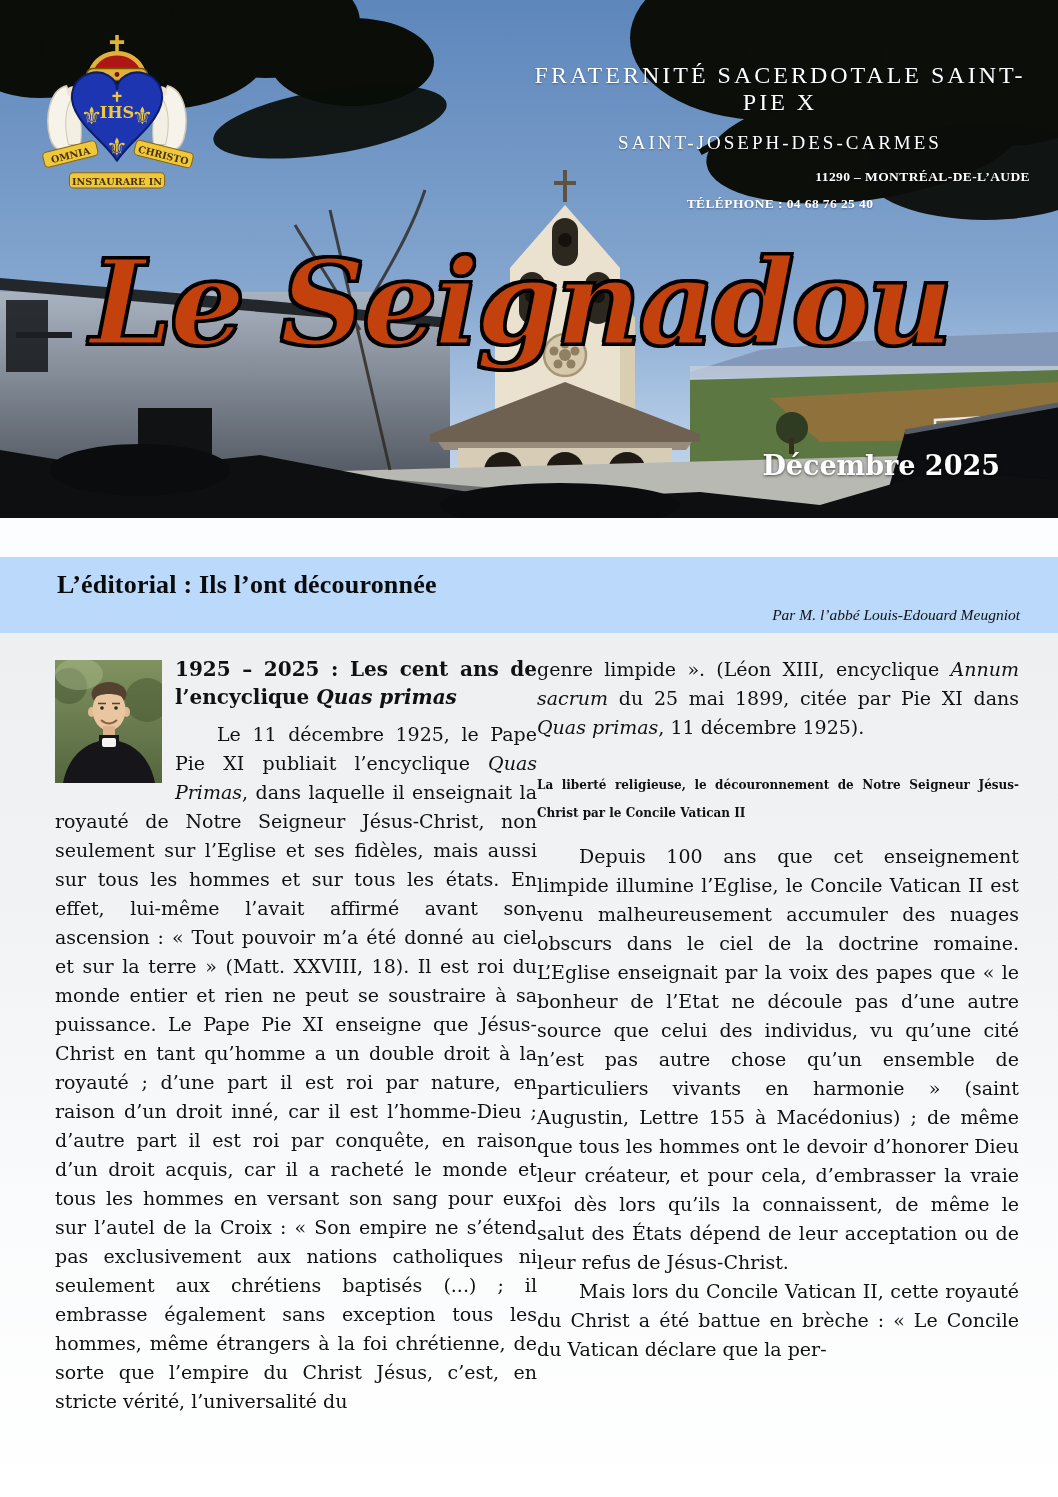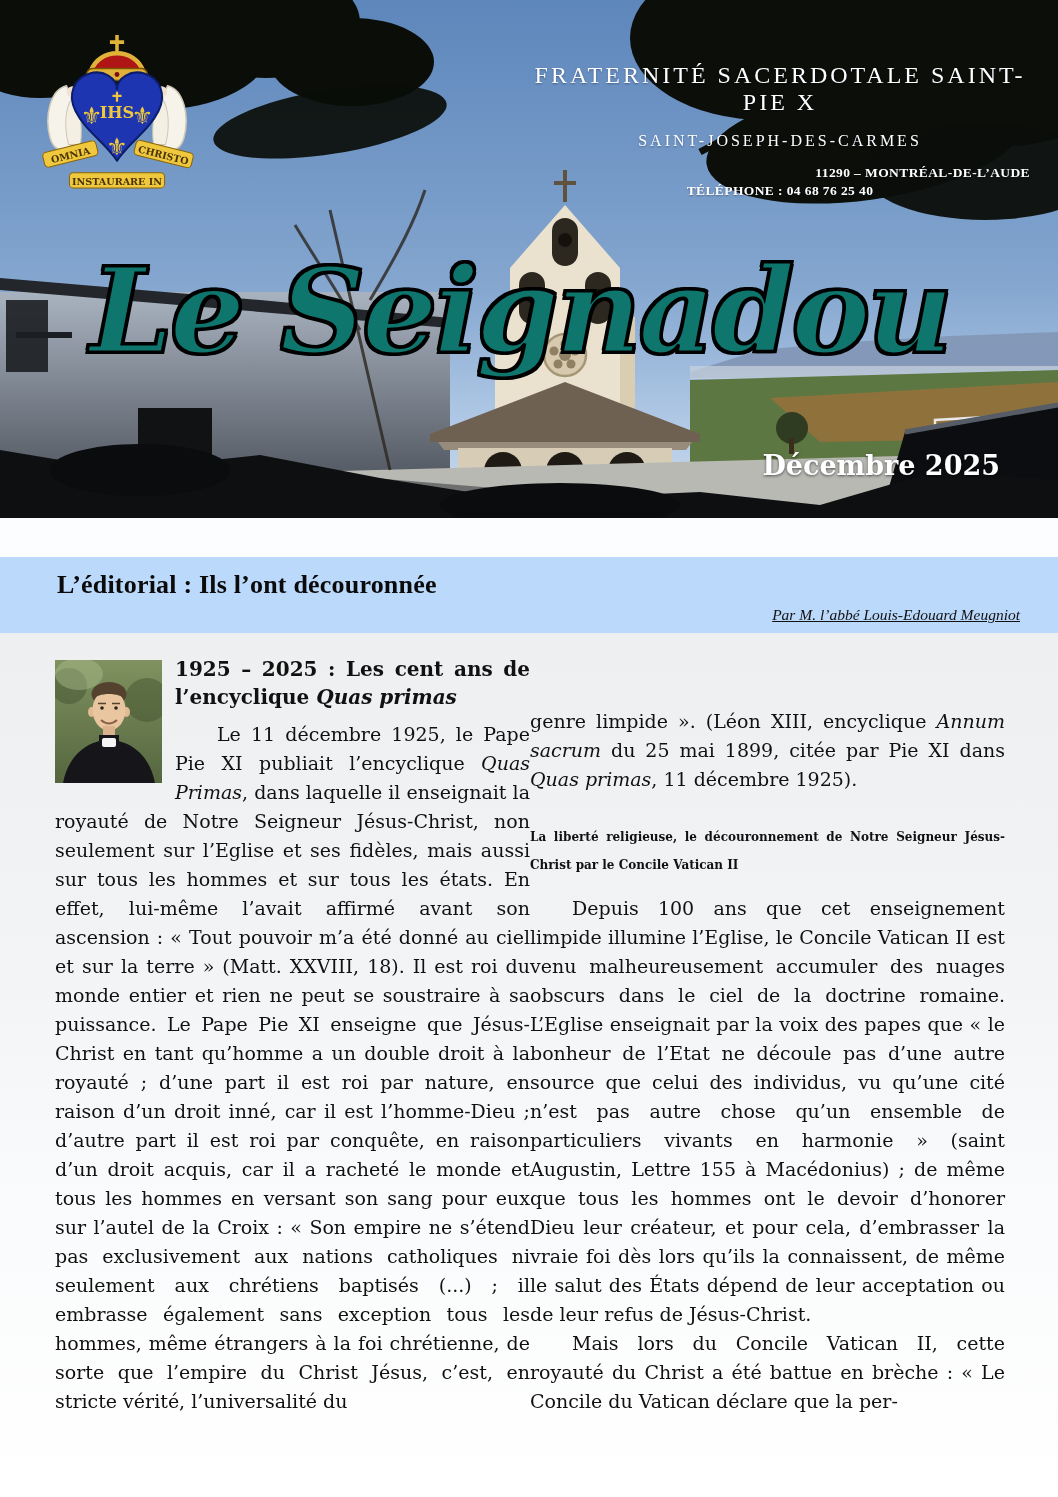--- a/index.html
+++ b/index.html
@@ -5,43 +5,43 @@
   html,body{margin:0;padding:0;background:#888;}
   .page{position:relative;width:1058px;height:1497px;margin:0 auto;background:#fff;overflow:hidden;
         font-family:"DejaVu Serif",serif;}
   
   .hero{position:relative;width:1058px;height:518px;overflow:hidden;}
   .hero-bg{position:absolute;left:0;top:0;width:1058px;height:518px;display:block;}
   .crest{position:absolute;left:36px;top:30px;width:162px;height:166px;}
   .org{position:absolute;top:62px;right:28px;width:500px;text-align:center;color:#fff;
        font-family:"Liberation Serif",serif;text-shadow:0 1px 2px rgba(0,0,30,.35);}
   .org1{font-size:24px;letter-spacing:3px;}
-  .org2{font-size:16px;letter-spacing:3px;margin-top:16px;}
+  .org2{font-size:19px;letter-spacing:3px;margin-top:16px;}
   .org3{font-size:13.5px;font-weight:bold;letter-spacing:.4px;margin-top:15px;text-align:right;}
-  .org4{font-size:13.5px;font-weight:bold;letter-spacing:.4px;margin-top:2px;}
-  .nl-title{position:absolute;left:70px;top:252px;width:900px;margin:0;text-align:center;
+  .org4{font-size:13.5px;font-weight:bold;letter-spacing:.4px;margin-top:11px;}
+  .nl-title{position:absolute;left:70px;top:244px;width:900px;margin:0;text-align:center;
        font-family:"DejaVu Serif",serif;font-style:italic;font-weight:bold;font-size:118px;line-height:1;
-       color:#0f766e;letter-spacing:-3px;-webkit-text-stroke:3px #000;
+       color:#c2410c;letter-spacing:-3px;-webkit-text-stroke:3px #000;
        text-shadow:0 0 2px #000,2px 2px 0 #000,-2px 2px 0 #000,2px -2px 0 #000,-2px -2px 0 #000;}
   .nl-sub{position:absolute;right:110px;top:368px;width:380px;text-align:right;
        font-family:"DejaVu Serif",serif;font-style:italic;font-weight:bold;font-size:33px;color:#fff;
        -webkit-text-stroke:1px #000;text-shadow:1px 1px 0 #000,-1px 1px 0 #000,1px -1px 0 #000;}
   .issue{position:absolute;right:58px;top:450px;font-size:27px;font-weight:bold;color:#fff;
        font-family:"DejaVu Serif",serif;text-shadow:0 1px 3px rgba(0,0,0,.6);}
   
   .gapband{width:1058px;height:39px;background:#fcfdff;}
   .content{position:relative;width:1058px;height:940px;
        background:linear-gradient(180deg,#ecceee00 0,#eceef0 0,#f2f3f5 40%,#fafbfc 70%,#ffffff 100%);}
   .edit-band{position:relative;width:1058px;height:76px;background:#bbd9fa;}
   .edit-band h2{position:absolute;left:57px;top:13px;margin:0;font-family:"Liberation Serif",serif;
        font-weight:600;font-size:26px;color:#0b0b0c;letter-spacing:.2px;}
   .byline{position:absolute;right:38px;bottom:9px;font-family:"Liberation Serif",serif;
-       font-style:italic;font-size:15.5px;color:#121214;text-decoration:underline;}
+       font-style:italic;font-size:15.5px;color:#121214;}
   
-  .article{display:flex;padding:22px 53px 0 55px;align-items:flex-end;}
+  .article{display:flex;padding:22px 39px 0 55px;}
   .col{flex:1;min-width:0;font-size:19px;line-height:29px;color:#111;text-align:justify;}
   .col p{margin:0;text-indent:42px;}
   .col p.noindent{text-indent:0;}
   .priest{float:left;width:107px;height:123px;margin:5px 13px 3px 0;}
   .col h3{margin:0 0 9px 0;font-size:20px;line-height:28px;font-weight:bold;text-align:justify;}
   .col h3 em{font-style:italic;}
   .col h4{margin:29px 0 15px 0;font-size:12px;line-height:28px;font-weight:bold;text-align:justify;}
   .col em{font-style:italic;}
 </style>
 </head>

